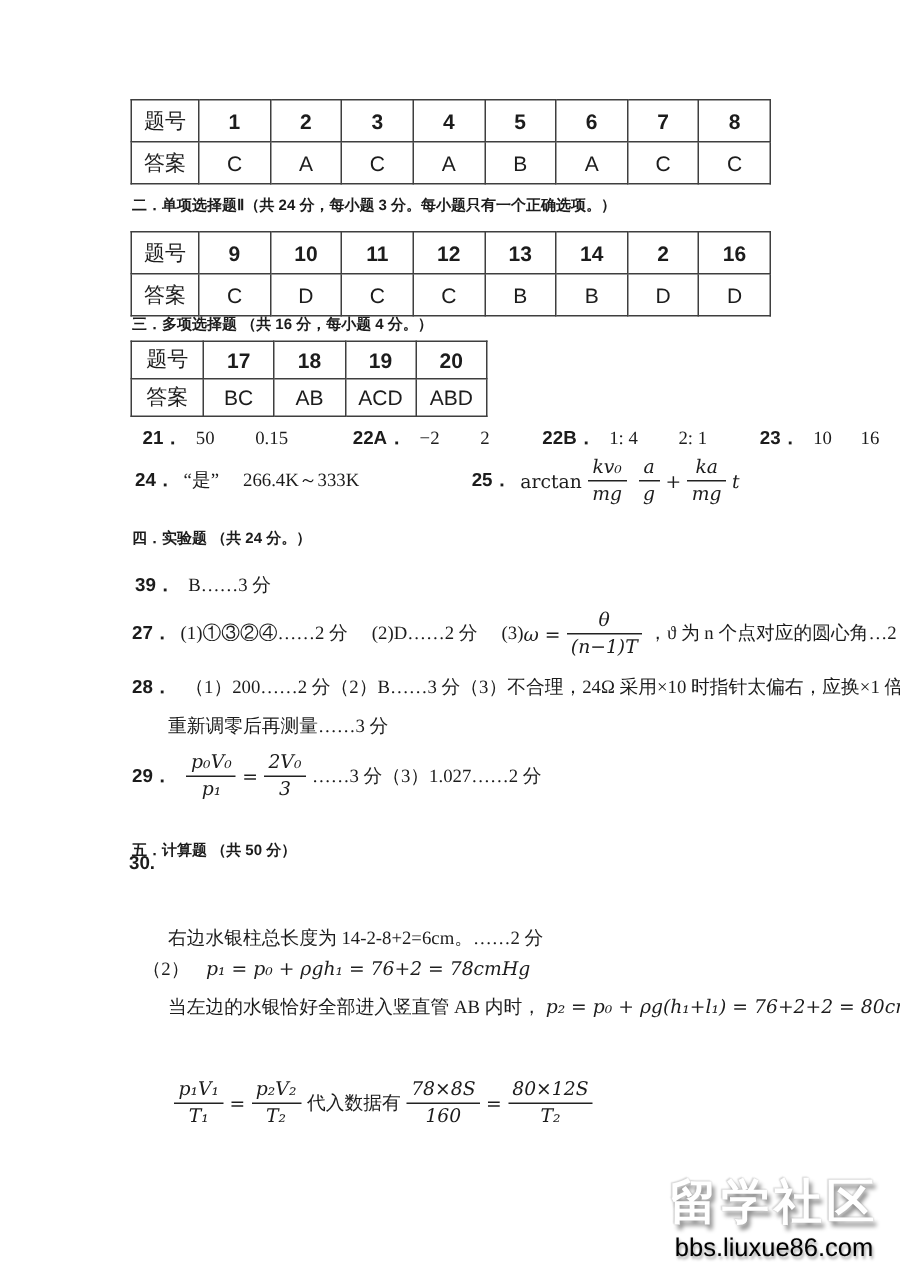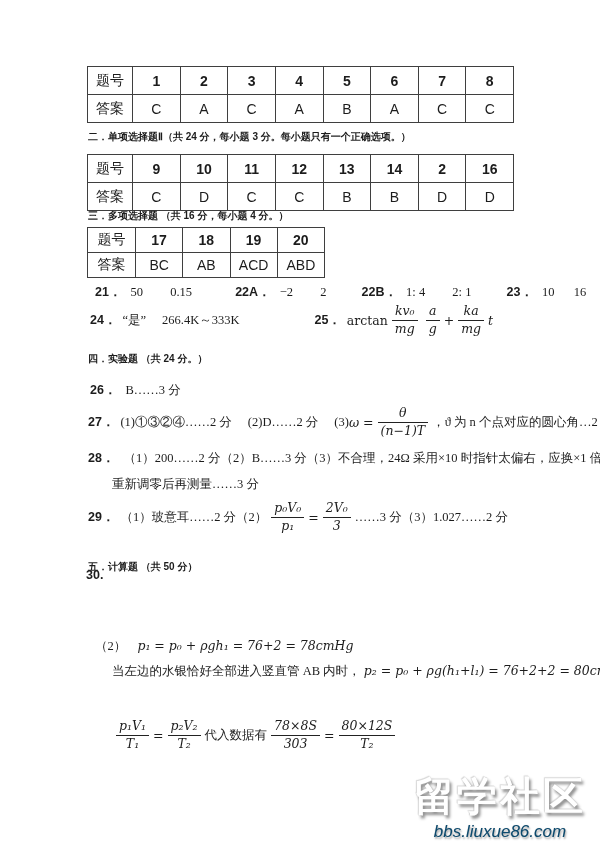--- a/index.html
+++ b/index.html
@@ -37,25 +37,25 @@
   .up{font-style:normal;}
 
   
   .frac{display:inline-block;vertical-align:middle;text-align:center;line-height:1.15;
         font-style:italic;font-family:"DejaVu Serif","DejaVu Sans",serif;margin:0 4px;font-size:12.5px;}
   .frac .fnum{display:block;border-bottom:1px solid #222;padding:0 3px 1px 3px;}
   .frac .fden{display:block;padding:1px 3px 0 3px;}
 
   
   .wm{position:absolute;right:14px;bottom:6px;text-align:center;}
-  .wm-title{font-size:40px;font-weight:bold;letter-spacing:3px;color:#ffffff;
+  .wm-title{font-size:32px;font-weight:bold;letter-spacing:3px;color:#ffffff;
             font-family:"Liberation Sans",sans-serif;
             text-shadow:2px 3px 3px #8f8f8f,-1px -1px 1px #d8d8d8,0 0 1px #aaaaaa;}
-  .wm-url{font-size:17px;color:#0c4a6e;font-family:"Liberation Sans",sans-serif;
-          text-shadow:1px 2px 2px #a8a8a8,0 0 1px #c0c0c0;margin-top:-2px;font-style:italic;}
+  .wm-url{font-size:17px;color:#000000;font-family:"Liberation Sans",sans-serif;
+          text-shadow:1px 2px 2px #a8a8a8,0 0 1px #c0c0c0;margin-top:-2px;}
 </style>
 </head>
 <body>
 
 <div class="page">
 
   <table class="ans t12 t1">
     <colgroup>
         <col style="width:45px">
         <col>
@@ -194,21 +194,21 @@
     <span class="frac">
       <span class="fnum">ka</span>
       <span class="fden">mg</span>
     </span>
     <span class="m">t</span>
   </div>
 
   <div class="h h4">四．实验题 （共 24 分。）</div>
 
   <div class="line" style="top:382px;left:90px;">
-    <span class="qlabel">26．</span>
+    <span class="qlabel">39．</span>
     <span>B……3 分</span>
   </div>
 
   <div class="line flexline" style="top:402px;left:88px;height:40px;">
     <span class="qlabel">27．</span>
     <span class="gap16">(1)①③②④……2 分</span>
     <span class="gap16">(2)D……2 分</span>
     <span>(3)</span>
     <span class="m">ω =</span>
     <span class="frac">
@@ -221,39 +221,41 @@
   <div class="line" style="top:450px;left:88px;">
     <span class="qlabel">28．</span>
     <span>（1）200……2 分（2）B……3 分（3）不合理，24Ω 采用×10 时指针太偏右，应换×1 倍率</span>
   </div>
   <div class="line" style="top:476px;left:112px;">
     <span>重新调零后再测量……3 分</span>
   </div>
 
   <div class="line flexline" style="top:496px;left:88px;height:42px;">
     <span class="qlabel">29．</span>
-    <span>（1）玻意耳……2 分（2）</span>
     <span class="frac">
       <span class="fnum">p₀V₀</span>
       <span class="fden">p₁</span>
     </span>
     <span class="m">=</span>
     <span class="frac">
       <span class="fnum">2V₀</span>
       <span class="fden">3</span>
     </span>
     <span>……3 分（3）1.027……2 分</span>
   </div>
 
   <div class="h h5">五．计算题 （共 50 分）</div>
 
   <div class="line" style="top:568px;left:86px;">
     <span class="qlabel">30.</span>
   </div>
 
+  <div class="line" style="top:617px;left:112px;">
+    <span>右边水银柱总长度为 14-2-8+2=6cm。……2 分</span>
+  </div>
 
   <div class="line" style="top:638px;left:95px;">
     <span class="gap8">（2）</span>
     <span class="m">p₁ = p₀ + ρgh₁ = 76+2 = 78cmHg</span>
   </div>
   <div class="line" style="top:663px;left:112px;">
     <span>当左边的水银恰好全部进入竖直管 AB 内时，</span>
     <span class="m">p₂ = p₀ + ρg(h₁+l₁) = 76+2+2 = 80cmHg</span>
   </div>
 
@@ -263,21 +265,21 @@
       <span class="fden">T₁</span>
     </span>
     <span class="m">=</span>
     <span class="frac">
       <span class="fnum">p₂V₂</span>
       <span class="fden">T₂</span>
     </span>
     <span>代入数据有</span>
     <span class="frac">
       <span class="fnum">78×8S</span>
-      <span class="fden">303</span>
+      <span class="fden">160</span>
     </span>
     <span class="m">=</span>
     <span class="frac">
       <span class="fnum">80×12S</span>
       <span class="fden">T₂</span>
     </span>
   </div>
 
   <div class="wm">
     <div class="wm-title">留学社区</div>

